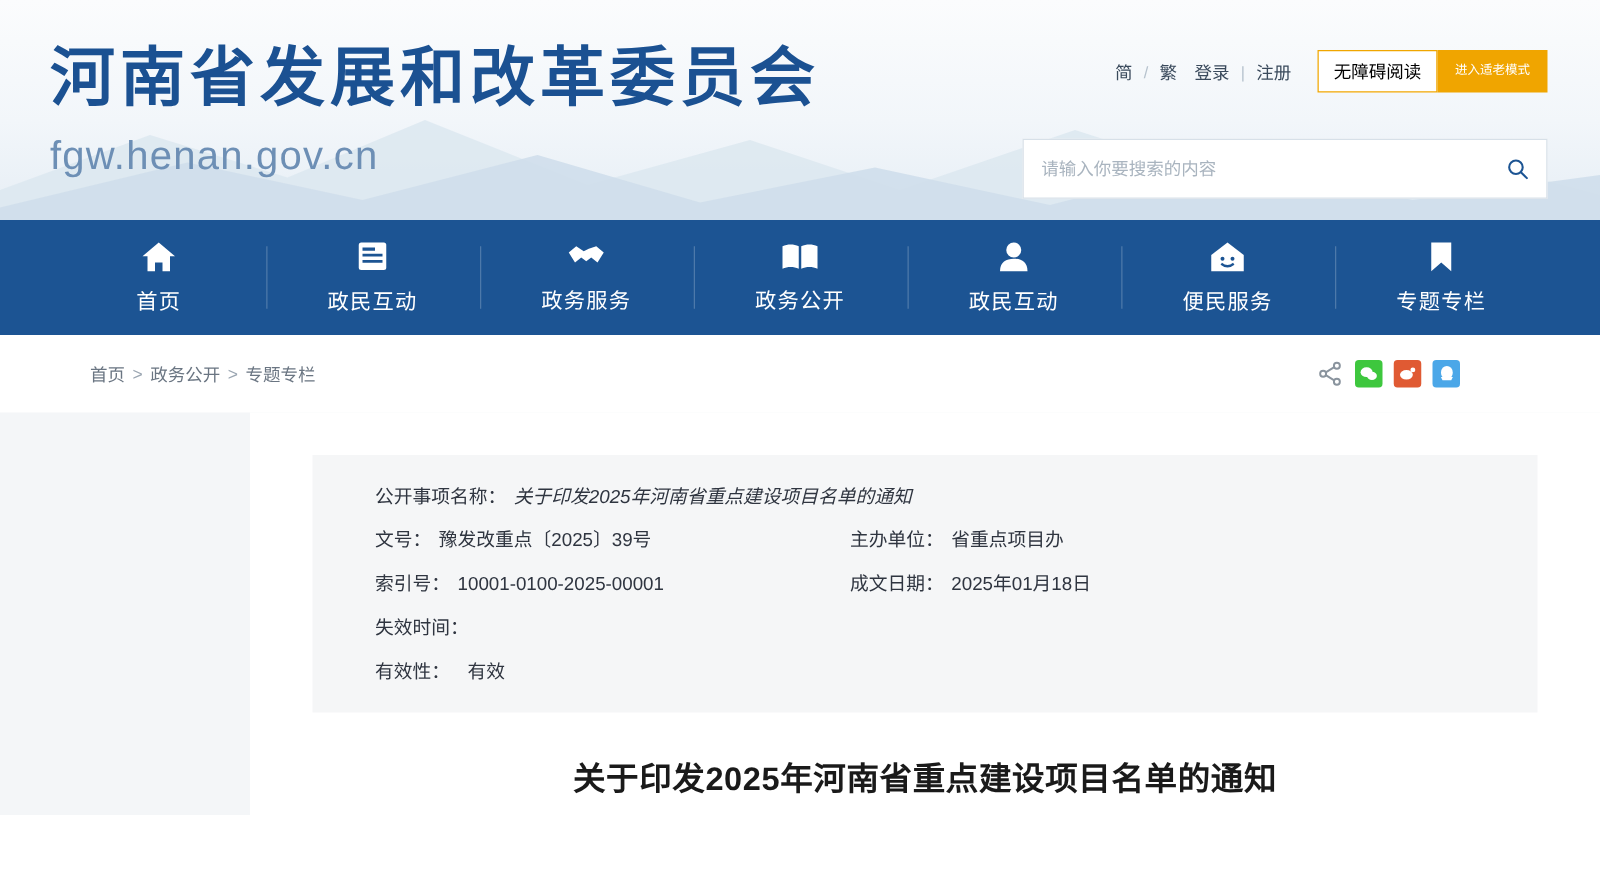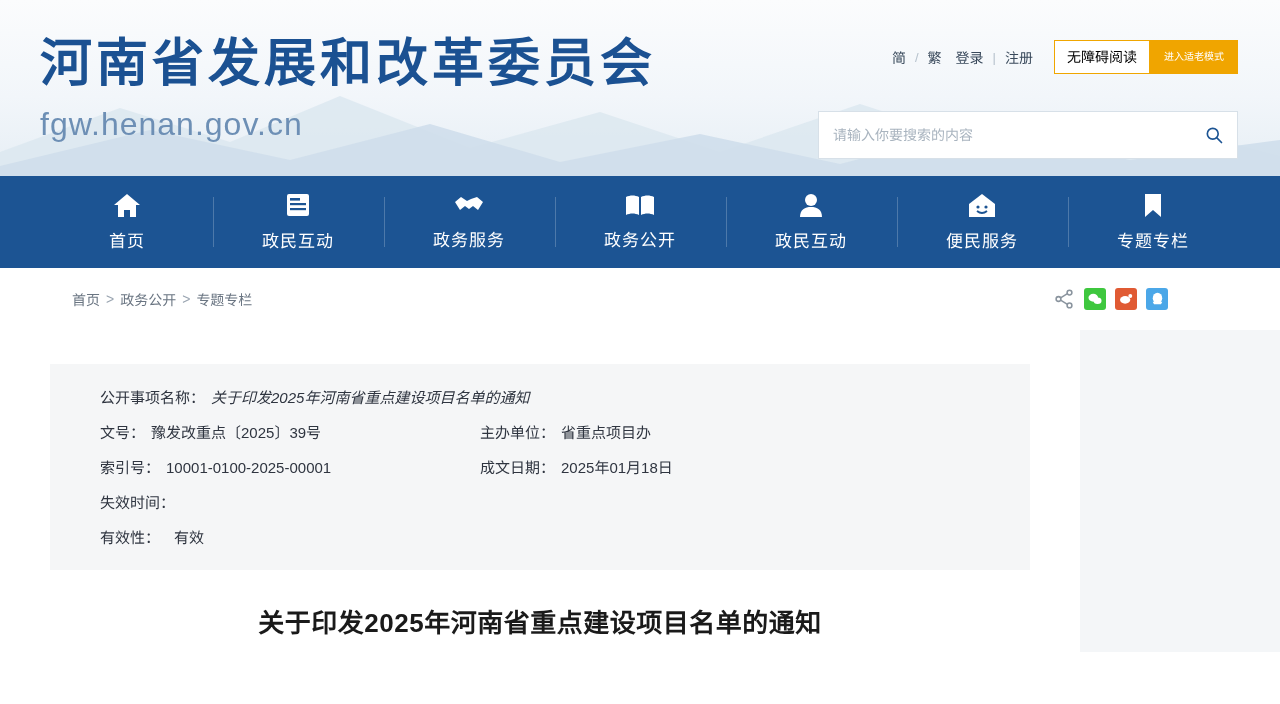--- a/index.html
+++ b/index.html
@@ -180,21 +180,21 @@
   .sq-wechat { background: #3ec73e; }
   .sq-weibo  { background: #e05a33; }
   .sq-qq     { background: #4ba7e8; }
 
   
   .content-shell {
     width: 1280px;
     height: calc(704px - 228px - 92px - 62px);
     background: #f4f6f8;
     display: flex;
-    justify-content: flex-start;
+    justify-content: flex-end;
   }
   .content-card {
     width: 1080px;
     background: #ffffff;
     padding: 34px 50px 0 50px;
   }
   .meta-box {
     background: #f5f6f7;
     padding: 22px 50px 20px 50px;
   }

